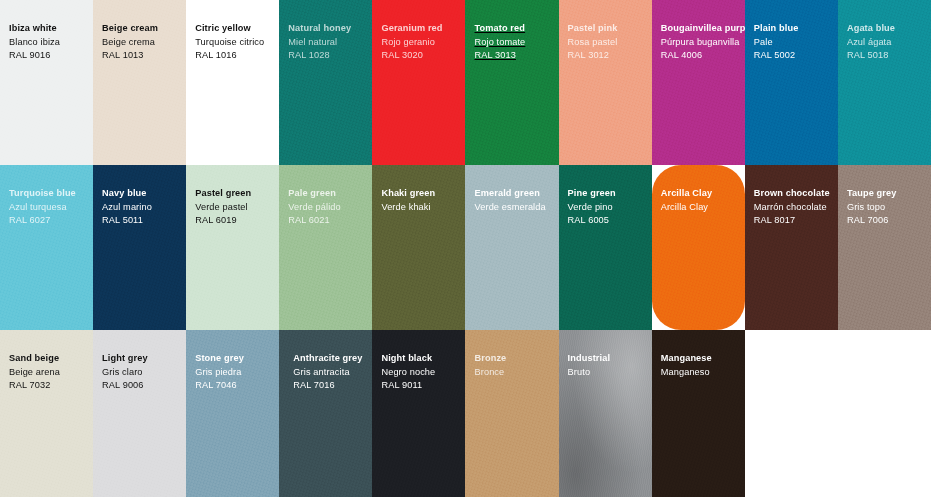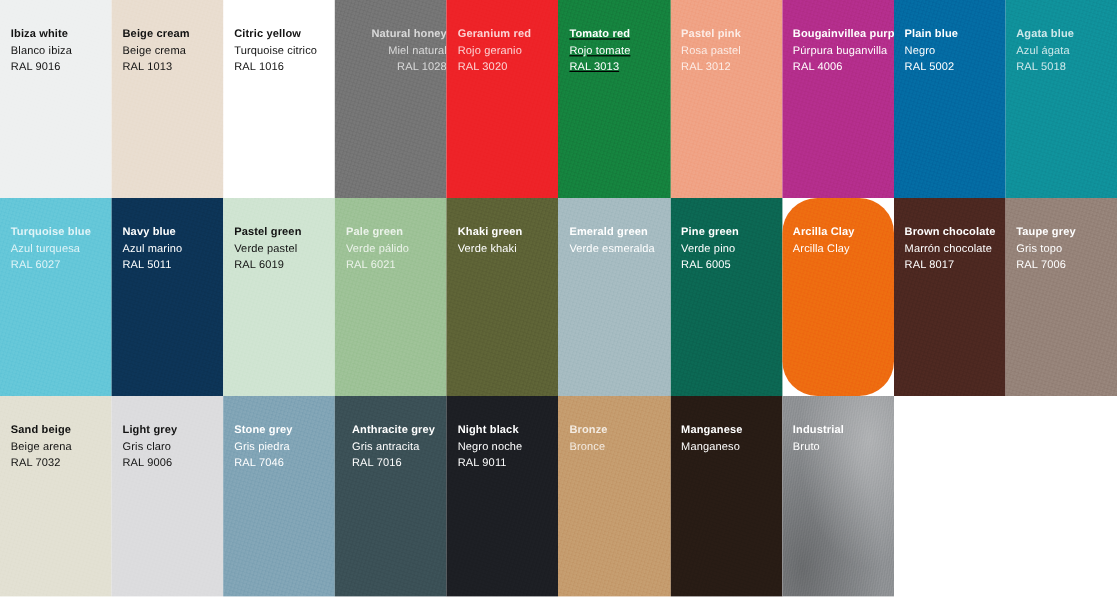--- a/index.html
+++ b/index.html
@@ -126,21 +126,21 @@
           <span class="swatch-label ral">RAL 1013</span>
         </div>
       </div>
       <div class="swatch ink-dark">
         <div class="swatch-labels">
           <span class="swatch-label name-en">Citric yellow</span>
           <span class="swatch-label name-es">Turquoise citrico</span>
           <span class="swatch-label ral">RAL 1016</span>
         </div>
       </div>
-      <div class="swatch ink-warm-muted" style="background: #737373; text-align: right;">
+      <div class="swatch ink-warm-muted" style="background: #0f766e;">
         <div class="swatch-labels">
           <span class="swatch-label name-en">Natural honey</span>
           <span class="swatch-label name-es">Miel natural</span>
           <span class="swatch-label ral">RAL 1028</span>
         </div>
       </div>
       <div class="swatch ink-muted-light" style="background: rgb(238, 34, 39);">
         <div class="swatch-labels">
           <span class="swatch-label name-en">Geranium red</span>
           <span class="swatch-label name-es">Rojo geranio</span>
@@ -164,21 +164,21 @@
       <div class="swatch ink-light" style="background: rgb(179, 45, 138);">
         <div class="swatch-labels">
           <span class="swatch-label name-en">Bougainvillea purple</span>
           <span class="swatch-label name-es">Púrpura buganvilla</span>
           <span class="swatch-label ral">RAL 4006</span>
         </div>
       </div>
       <div class="swatch ink-light" style="background: #0369a1;">
         <div class="swatch-labels">
           <span class="swatch-label name-en">Plain blue</span>
-          <span class="swatch-label name-es">Negro</span>
+          <span class="swatch-label name-es">Pale</span>
           <span class="swatch-label ral">RAL 5002</span>
         </div>
       </div>
       <div class="swatch ink-muted-light" style="background: rgb(15, 143, 153);">
         <div class="swatch-labels">
           <span class="swatch-label name-en">Agata blue</span>
           <span class="swatch-label name-es">Azul ágata</span>
           <span class="swatch-label ral">RAL 5018</span>
         </div>
       </div>
@@ -283,26 +283,26 @@
           <span class="swatch-label name-es">Negro noche</span>
           <span class="swatch-label ral">RAL 9011</span>
         </div>
       </div>
       <div class="swatch ink-muted-light" style="background: rgb(196, 154, 108);">
         <div class="swatch-labels">
           <span class="swatch-label name-en">Bronze</span>
           <span class="swatch-label name-es">Bronce</span>
         </div>
       </div>
+      <div class="swatch ink-light textured-gradient" style="background: rgb(142, 145, 148);">
+        <div class="swatch-labels">
+          <span class="swatch-label name-en">Industrial</span>
+          <span class="swatch-label name-es">Bruto</span>
+        </div>
+      </div>
       <div class="swatch ink-light" style="background: rgb(39, 27, 20);">
         <div class="swatch-labels">
           <span class="swatch-label name-en">Manganese</span>
           <span class="swatch-label name-es">Manganeso</span>
         </div>
       </div>
-      <div class="swatch ink-light textured-gradient" style="background: rgb(142, 145, 148);">
-        <div class="swatch-labels">
-          <span class="swatch-label name-en">Industrial</span>
-          <span class="swatch-label name-es">Bruto</span>
-        </div>
-      </div>
     </div>
 </div>
 
 </body></html>

